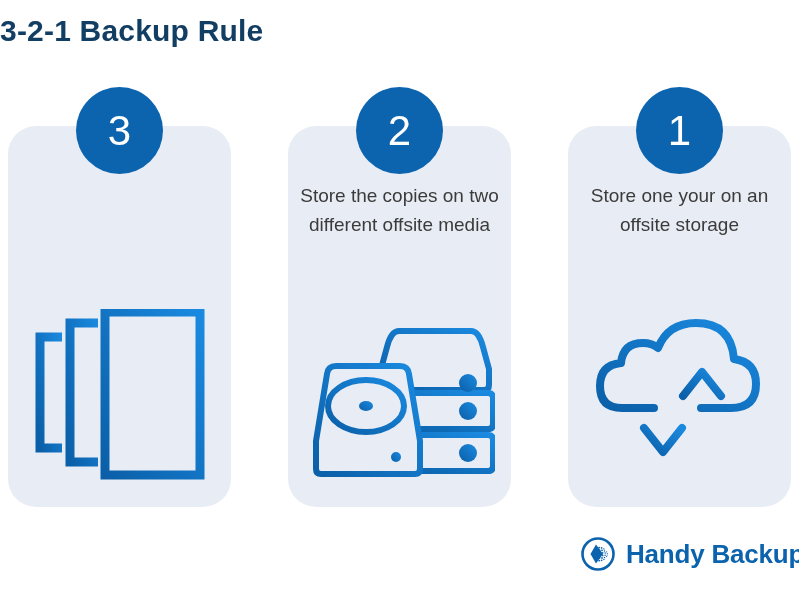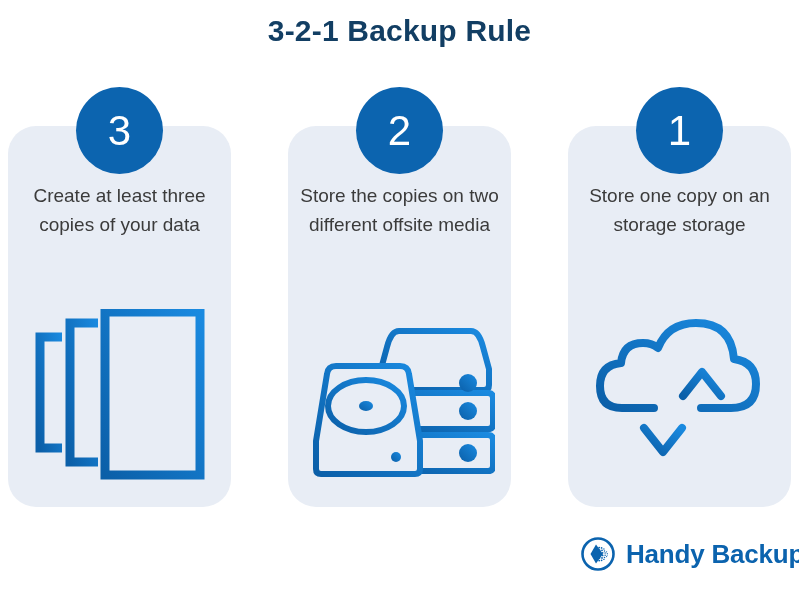--- a/index.html
+++ b/index.html
@@ -18,21 +18,20 @@
     position: absolute;
     inset: 0;
   }
 
   
   .title {
     position: absolute;
     top: 14px;
     left: 0;
     width: 799px;
-    text-align: center;
     font-size: 30px;
     font-weight: bold;
     color: #123E63;
     letter-spacing: 0.2px;
   }
 
   
   .card {
     position: absolute;
     top: 126px;
@@ -119,21 +118,20 @@
 <body>
 
 <div id="infographic">
 
   <div class="title">3-2-1 Backup Rule</div>
 
   <div class="card card--1"></div>
 
   <div class="badge badge--1">3</div>
 
-  <div class="caption caption--1">Create at least three copies of your data</div>
 
   <div class="icon-well icon-well--1">
     <svg width="180" height="175" viewBox="0 0 180 175" xmlns="http://www.w3.org/2000/svg">
       <defs>
         <linearGradient id="gradDocs" x1="1" y1="0" x2="0" y2="1">
           <stop offset="0%" stop-color="#1A8AE0"></stop>
           <stop offset="100%" stop-color="#0B5FA8"></stop>
         </linearGradient>
       </defs>
 
@@ -180,21 +178,21 @@
       </g>
       <ellipse cx="61" cy="97" rx="7" ry="5" fill="url(#gradMedia)"></ellipse>
       <circle cx="91" cy="148" r="5" fill="url(#gradMedia)"></circle>
     </svg>
   </div>
 
   <div class="card card--3"></div>
 
   <div class="badge badge--3">1</div>
 
-  <div class="caption caption--3">Store one copy on an storage storage</div>
+  <div class="caption caption--3">Store one your on an offsite storage</div>
 
   <div class="icon-well icon-well--3">
     <svg width="175" height="160" viewBox="0 0 175 160" xmlns="http://www.w3.org/2000/svg">
       <defs>
         <linearGradient id="gradCloud" x1="1" y1="0" x2="0" y2="1">
           <stop offset="0%" stop-color="#1A8AE0"></stop>
           <stop offset="100%" stop-color="#0B5FA8"></stop>
         </linearGradient>
       </defs>
 

